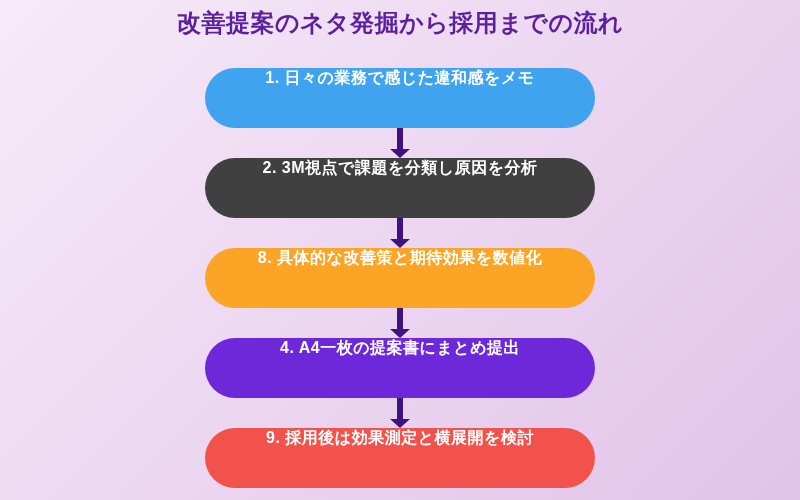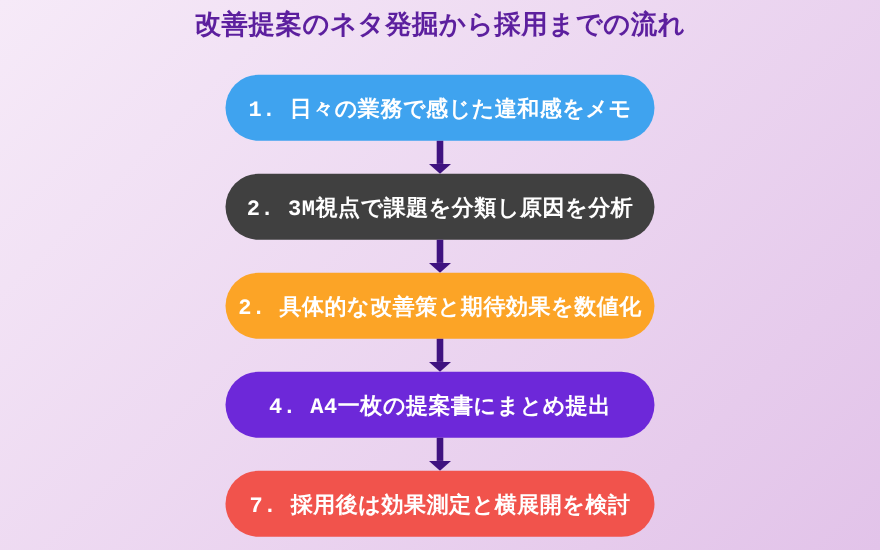--- a/index.html
+++ b/index.html
@@ -34,28 +34,27 @@
     margin-top: 28px;
     display: flex;
     flex-direction: column;
     align-items: center;
   }
   .step {
     width: 390px;
     height: 60px;
     border-radius: 30px;
     display: flex;
-    align-items: center;
+    align-items: flex-start;
     justify-content: center;
     color: var(--step-text, #ffffff);
-    font-size: 20px;
+    font-size: 16px;
     font-weight: bold;
     letter-spacing: 0.5px;
     white-space: nowrap;
-    font-family: Liberation Mono, monospace;
   }
   .arrow {
     height: 30px;
     display: flex;
     flex-direction: column;
     align-items: center;
   }
   .arrow .stem {
     width: 6px;
     height: 21px;
@@ -89,35 +88,35 @@
     <div class="step" style="background: #404040;">
       <span>2. 3M視点で課題を分類し原因を分析</span>
     </div>
 
     <div class="arrow">
       <div class="stem"></div>
       <div class="head"></div>
     </div>
 
     <div class="step" style="background: rgb(252, 164, 38);">
-      <span>2. 具体的な改善策と期待効果を数値化</span>
+      <span>8. 具体的な改善策と期待効果を数値化</span>
     </div>
 
     <div class="arrow">
       <div class="stem"></div>
       <div class="head"></div>
     </div>
 
     <div class="step" style="background: #6d28d9;">
       <span>4. A4一枚の提案書にまとめ提出</span>
     </div>
 
     <div class="arrow">
       <div class="stem"></div>
       <div class="head"></div>
     </div>
 
     <div class="step" style="background: rgb(241, 83, 76);">
-      <span>7. 採用後は効果測定と横展開を検討</span>
+      <span>9. 採用後は効果測定と横展開を検討</span>
     </div>
 
   </div>
 </div>
 
 </body></html>

